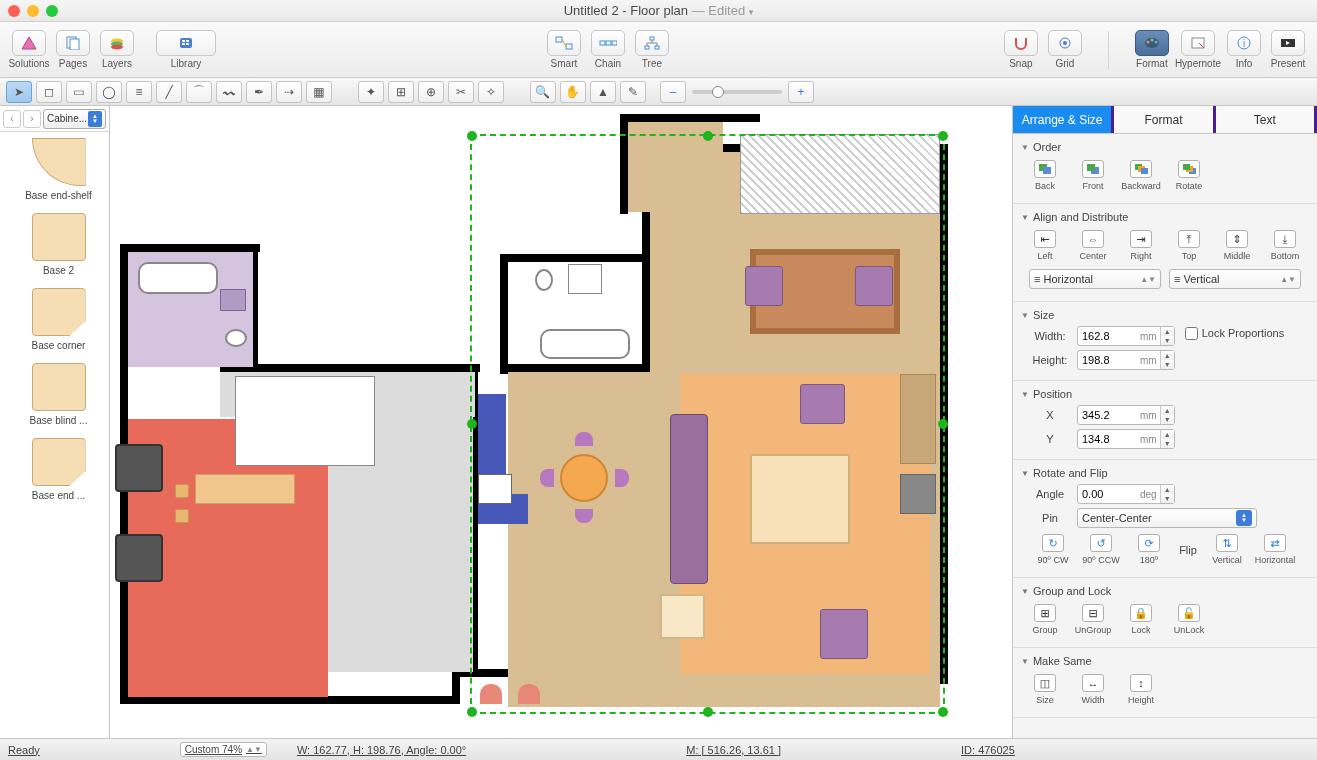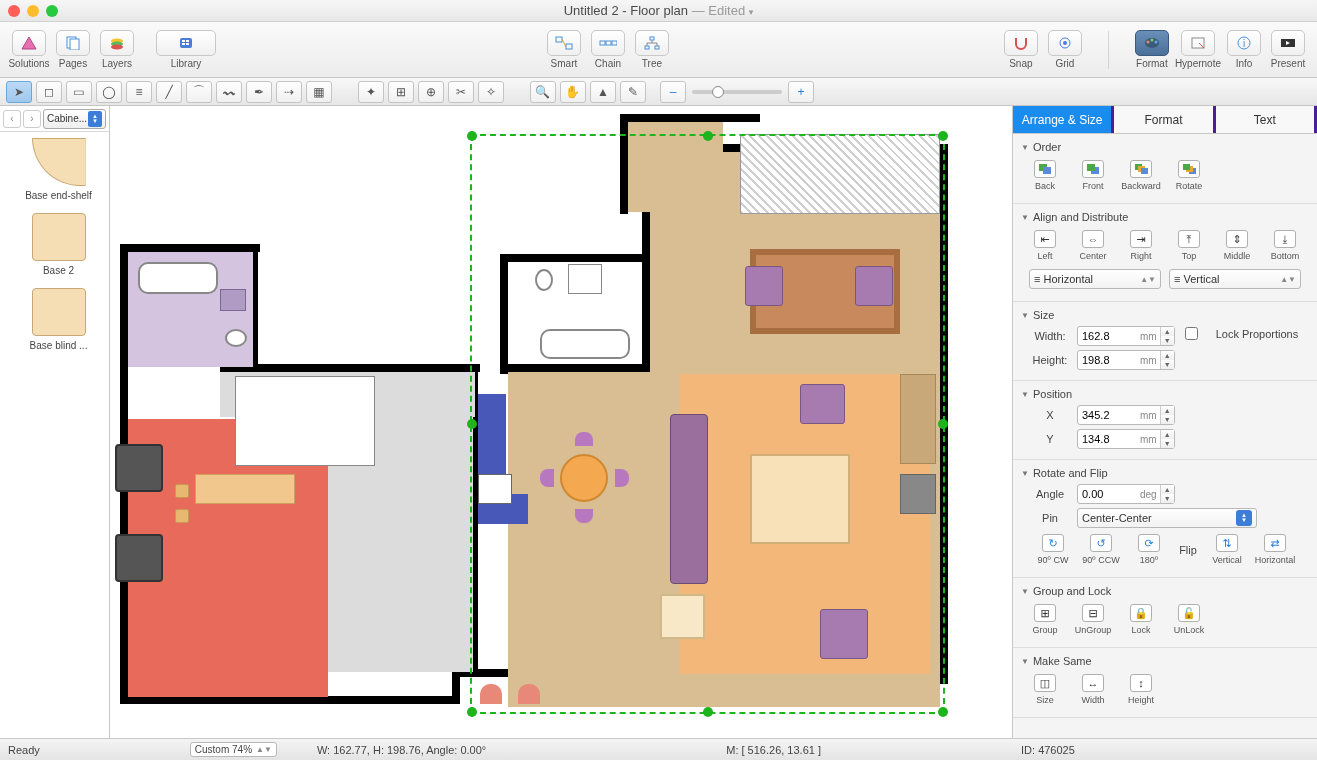--- a/index.html
+++ b/index.html
@@ -82,34 +82,34 @@
 .iconbtn { display:flex; flex-direction:column; align-items:center; gap:3px; width: 48px; }
 .iconbtn .ic { width:22px; height:18px; border:1px solid #b0b0b0; border-radius:3px; background:#fff; display:flex;align-items:center;justify-content:center;font-size:11px; }
 .iconbtn .lbl { font-size:9px; color:#555; }
 .formrow { display:flex; align-items:center; gap:6px; padding:2px 8px; font-size:11px; }
 .formrow label { width:42px; color:#444;text-align:center; }
 .numfield { display:flex; align-items:center; border:1px solid #b8b8b8; background:#fff; border-radius:3px; height:20px; }
 .numfield input { border:none; width:62px; padding:0 4px; font-size:11px; outline:none; }
 .numfield .unit { font-size:10px; color:#888; padding-right:3px; }
 .stepper { width:14px; display:flex; flex-direction:column; border-left:1px solid #ccc; }
 .stepper span { height:9px; font-size:7px; text-align:center; line-height:9px; color:#666; background:linear-gradient(#fff,#eee); }
-.chk { display:flex; align-items:center; gap:18px; font-size:11px; color:#444; }
+.chk { display:flex; align-items:flex-start; gap:4px; font-size:11px; color:#444; }
 .selectctrl { flex:1; height:20px; border:1px solid #b8b8b8; border-radius:3px; background:linear-gradient(#fff,#f2f2f2); display:flex; align-items:center; justify-content:space-between; padding:0 4px; font-size:11px; }
 .selectctrl .bluearrow { width:16px; height:16px; background:#3b7dd8; border-radius:3px; display:flex;flex-direction:column;align-items:center;justify-content:center; }
 .selectctrl .bluearrow span { font-size:6px; color:#fff; line-height:5px; }
 .distrow { display:flex; gap:8px; padding:4px 8px; }
 .distrow .selectctrl { flex:1; }
 
 
 .zoomgrp { display:flex; align-items:center; gap:6px; margin-left:10px; }
 .slider { width:90px; height:4px; background:#ccc; border-radius:2px; position:relative; }
 .slider .knob { position:absolute; left:20px; top:-4px; width:12px; height:12px; background:#fff; border:1px solid #888; border-radius:50%; }
 
 
-.statusbar { height:22px; background:linear-gradient(#f4f4f4,#e4e4e4); border-top:1px solid #c8c8c8; display:flex; align-items:center; font-size:11px; color:#444; padding:0 8px; gap:40px; }
+.statusbar { height:22px; background:linear-gradient(#f4f4f4,#e4e4e4); border-top:1px solid #c8c8c8; display:flex; align-items:center; font-size:11px; color:#444; padding:0 8px; gap:30px;text-decoration:underline; }
 .statusbar .zoomsel { border:1px solid #b8b8b8; background:#fff; padding:1px 4px; border-radius:3px; display:flex; align-items:center; gap:4px; font-size:10px; margin-left:110px; }
 
 
 svg { display:block; }
 </style>
 </head>
 <body>
 
 <div class="titlebar">
   <div class="traffic">
@@ -317,22 +317,30 @@
     <div class="libitems">
       <div class="libitem">
           <div class="libshape tri1"></div>
           <div class="liblabel">Base end-shelf</div>
         </div>
       <div class="libitem">
           <div class="libshape rect"></div>
           <div class="liblabel">Base 2</div>
         </div>
       <div class="libitem">
+          <div class="libshape corner"></div>
+          <div class="liblabel">Base corner</div>
+        </div>
+      <div class="libitem">
           <div class="libshape rect"></div>
           <div class="liblabel">Base blind ...</div>
+        </div>
+      <div class="libitem">
+          <div class="libshape corner"></div>
+          <div class="liblabel">Base end ...</div>
         </div>
     </div>
   </div>
 
   <div class="canvaswrap">
     <div class="canvas">
 
       <div class="fp wall" style="left:500px;top:0;width:8px;height:100px"></div>
       <div class="fp wall" style="left:500px;top:0;width:140px;height:8px"></div>
       <div class="fp wall" style="left:0;top:130px;width:140px;height:8px"></div>

